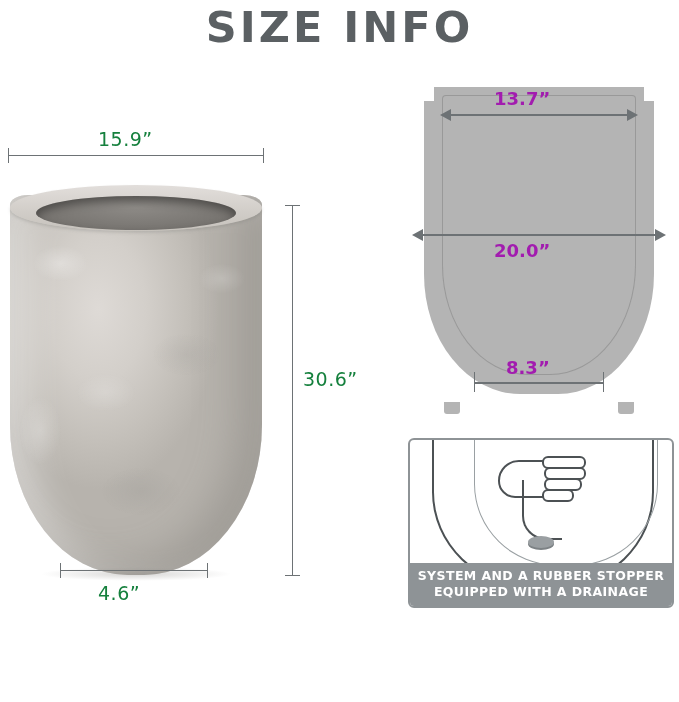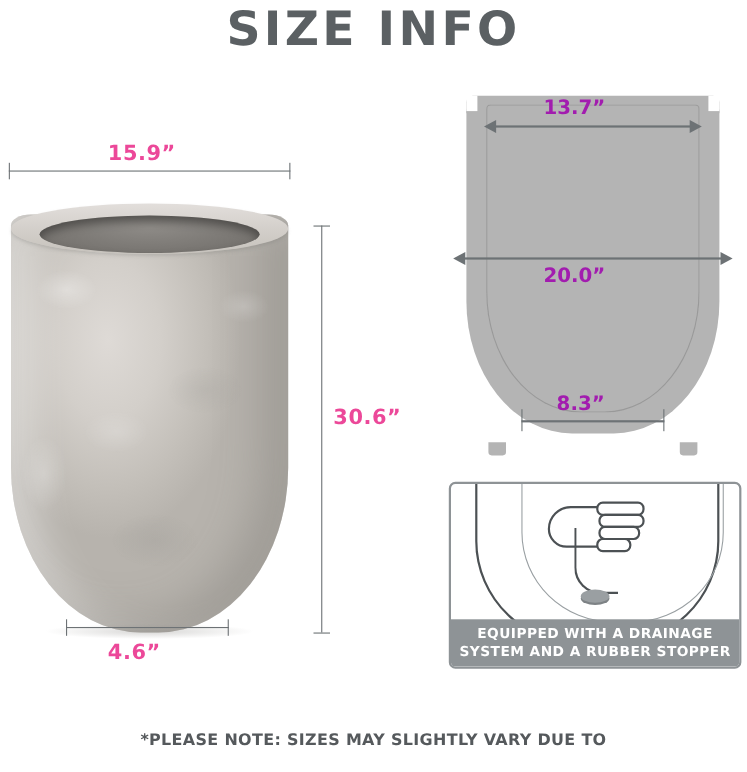--- a/index.html
+++ b/index.html
@@ -56,22 +56,22 @@
     background: #6d7275;
   }
   .dim-line-v {
     position: absolute;
     width: 1px;
     background: #6d7275;
   }
   .dim-label {
     position: absolute;
     font-size: 19px;
-    font-weight: 700;
-    color: #ec4899;
+    font-weight: 400;
+    color: #15803d;
     letter-spacing: 0.5px;
     white-space: nowrap;
   }
 
   
   #pot {
     position: absolute;
     left: 10px;
     top: 85px;
     width: 252px;
@@ -382,20 +382,19 @@
     <div class="finger" style="left:44px; top:2px;  width:40px;"></div>
     <div class="finger" style="left:46px; top:13px; width:38px;"></div>
     <div class="finger" style="left:46px; top:24px; width:34px;"></div>
     <div class="finger" style="left:44px; top:35px; width:28px;"></div>
   </div>
 
   <div id="tube"></div>
   <div id="stopper"></div>
 
   <div id="drain-caption">
+    <div>SYSTEM AND A RUBBER STOPPER</div>
     <div>EQUIPPED WITH A DRAINAGE</div>
-    <div>SYSTEM AND A RUBBER STOPPER</div>
   </div>
 </div>
 
 <div id="footnote">
-  <div>*PLEASE NOTE: SIZES MAY SLIGHTLY VARY DUE TO</div>
 </div>
 
 </body></html>

